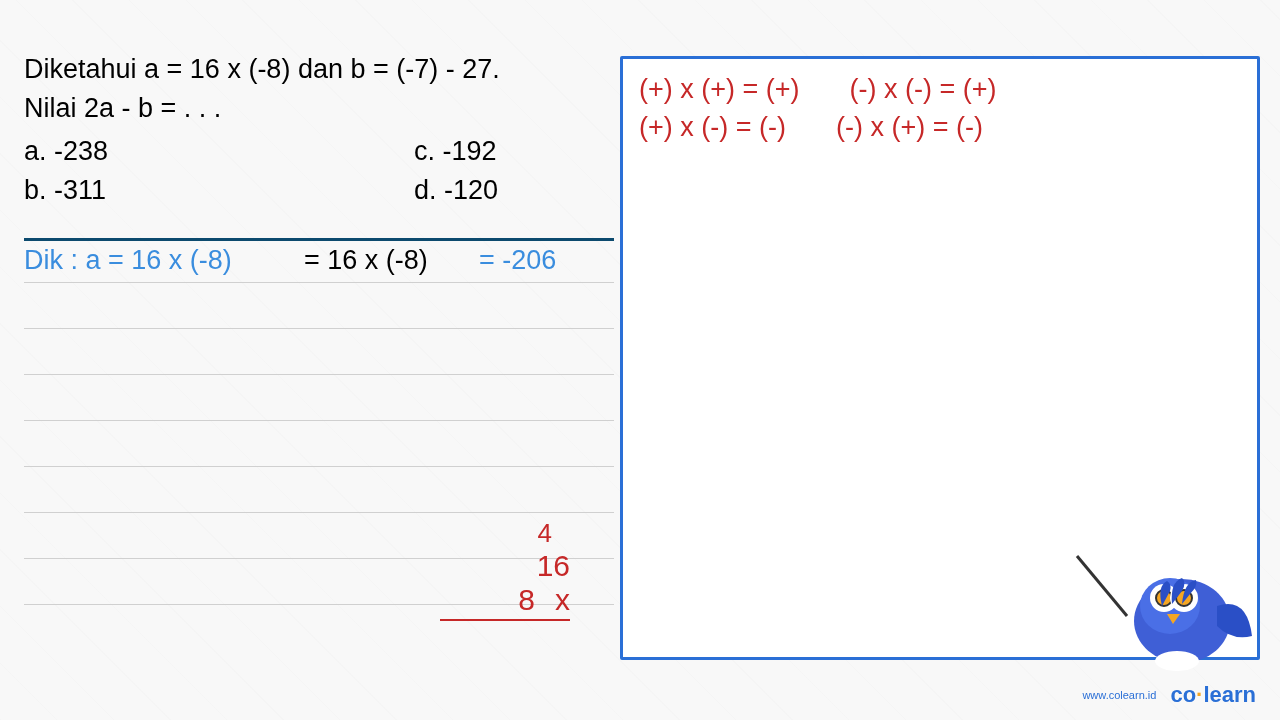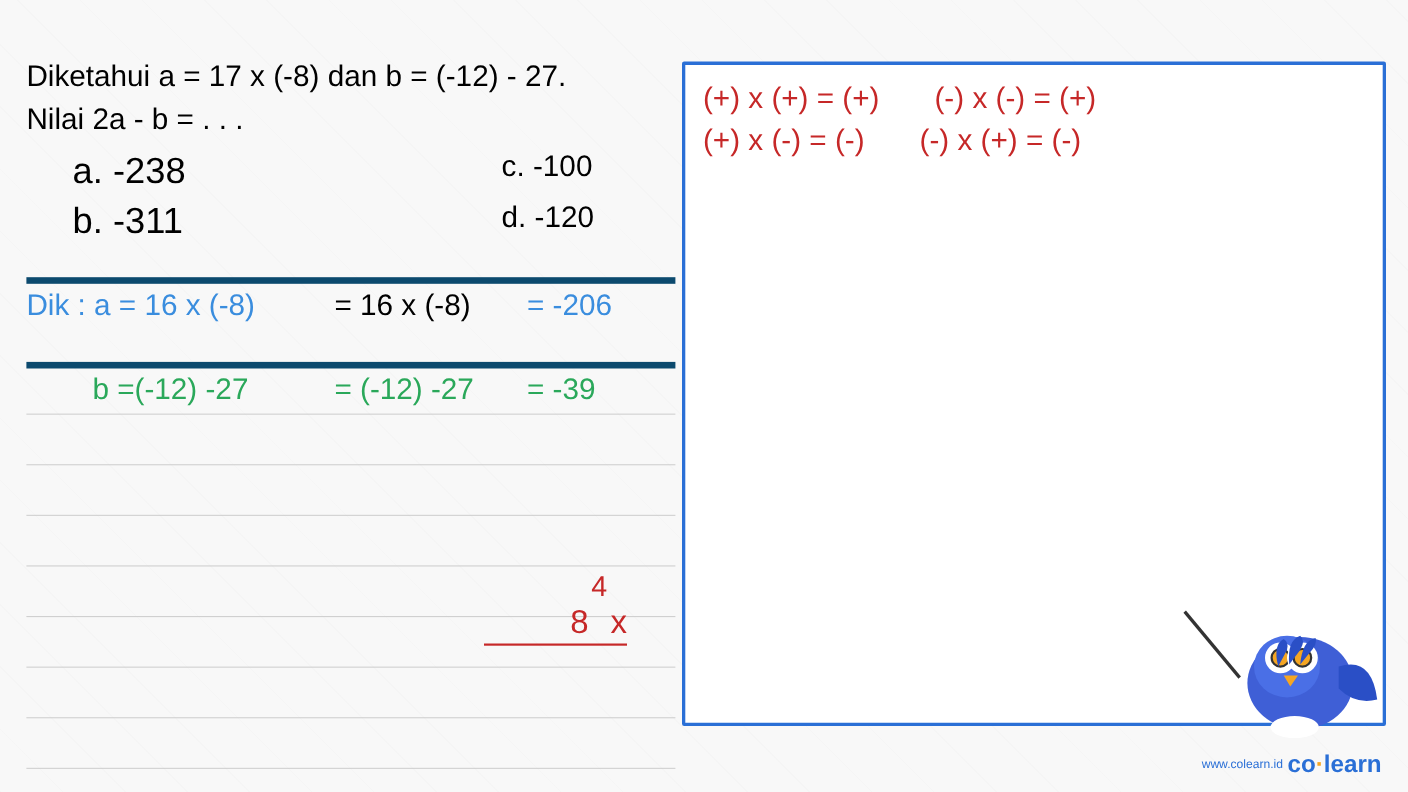--- a/index.html
+++ b/index.html
@@ -26,33 +26,33 @@
     }
     .problem-text {
       font-size: 27px;
       color: #000;
       line-height: 1.45;
     }
     .options-row {
       display: flex;
       margin-top: 8px;
     }
-    .option-left { width: 390px; font-size: 33px; margin-left: 42px; }
+    .option-left { width: 390px; font-size: 27px; }
     .option-right { font-size: 27px; }
     .ruled-line {
       border-top: 1px solid #d0d0d0;
       margin-top: 2px;
     }
     .work-area {
       margin-top: 30px;
     }
     .work-line {
       display: flex;
       font-size: 27px;
-      border-top: 6px solid #0c4a6e;
+      border-top: 3px solid #0c4a6e;
       padding: 4px 0;
       align-items: baseline;
       margin-top: 32px;
     }
     .wl-label { color: #3a8dde; width: 280px; }
     .wl-label-b { color: #2aa85a; width: 280px; padding-left: 60px; }
     .wl-mid { width: 175px; }
     .wl-mid-blue { color: #000000; }
     .wl-mid-green { color: #2aa85a; }
     .wl-res { }
@@ -100,68 +100,64 @@
     }
     .brand {
       position: absolute;
       right: 24px;
       bottom: 12px;
       font-size: 22px;
       color: #2a6fd6;
       font-weight: bold;
       display: flex;
       align-items: center;
-      gap: 4px;
+      gap: 14px;
     }
     .brand .url { font-size: 11px; color: #2a6fd6; font-weight: normal; }
     .brand .dot { color: #f5a623; }
   </style>
 </head>
 <body>
 
 <div class="watermark"></div>
 
 <div class="left-panel">
-  <div class="problem-text">Diketahui a = 17 x (-8) dan b = (-12) - 27.</div>
+  <div class="problem-text">Diketahui a = 16 x (-8) dan b = (-7) - 27.</div>
   <div class="problem-text">Nilai 2a - b =  . . .</div>
   <div class="options-row">
     <div class="option-left">a. -238</div>
-    <div class="option-right">c. -100</div>
+    <div class="option-right">c. -192</div>
   </div>
   <div class="options-row">
     <div class="option-left">b. -311</div>
     <div class="option-right">d. -120</div>
   </div>
 
   <div class="work-area">
     <div class="work-line">
       <span class="wl-label">Dik : a = 16 x (-8)</span>
       <span class="wl-mid wl-mid-blue">= 16 x (-8)</span>
       <span class="wl-res wl-res-blue">= -206</span>
-    </div>
-    <div class="work-line">
-      <span class="wl-label-b">b =(-12) -27</span>
-      <span class="wl-mid wl-mid-green">= (-12) -27</span>
-      <span class="wl-res wl-res-green">= -39</span>
     </div>
     <div class="blank-lines">
       <div class="ruled-line"></div>
       <div class="ruled-line"></div>
       <div class="ruled-line"></div>
       <div class="ruled-line"></div>
       <div class="ruled-line"></div>
       <div class="ruled-line"></div>
       <div class="ruled-line"></div>
       <div class="ruled-line"></div>
     </div>
   </div>
 </div>
 
 <div class="calc">
   <div class="carry">4</div>
+  <div>16</div>
   <div class="row-op">
     <span>8</span>
     <span>x</span>
   </div>
   <div class="bar"></div>
 </div>
 
 <div class="right-box">
   <div class="rules-row">
     <span>(+) x (+) = (+)</span>

